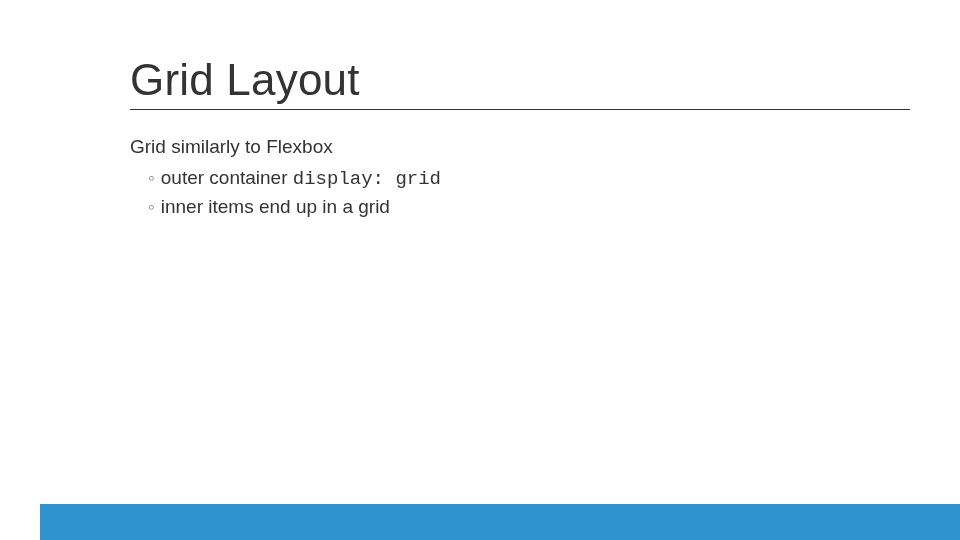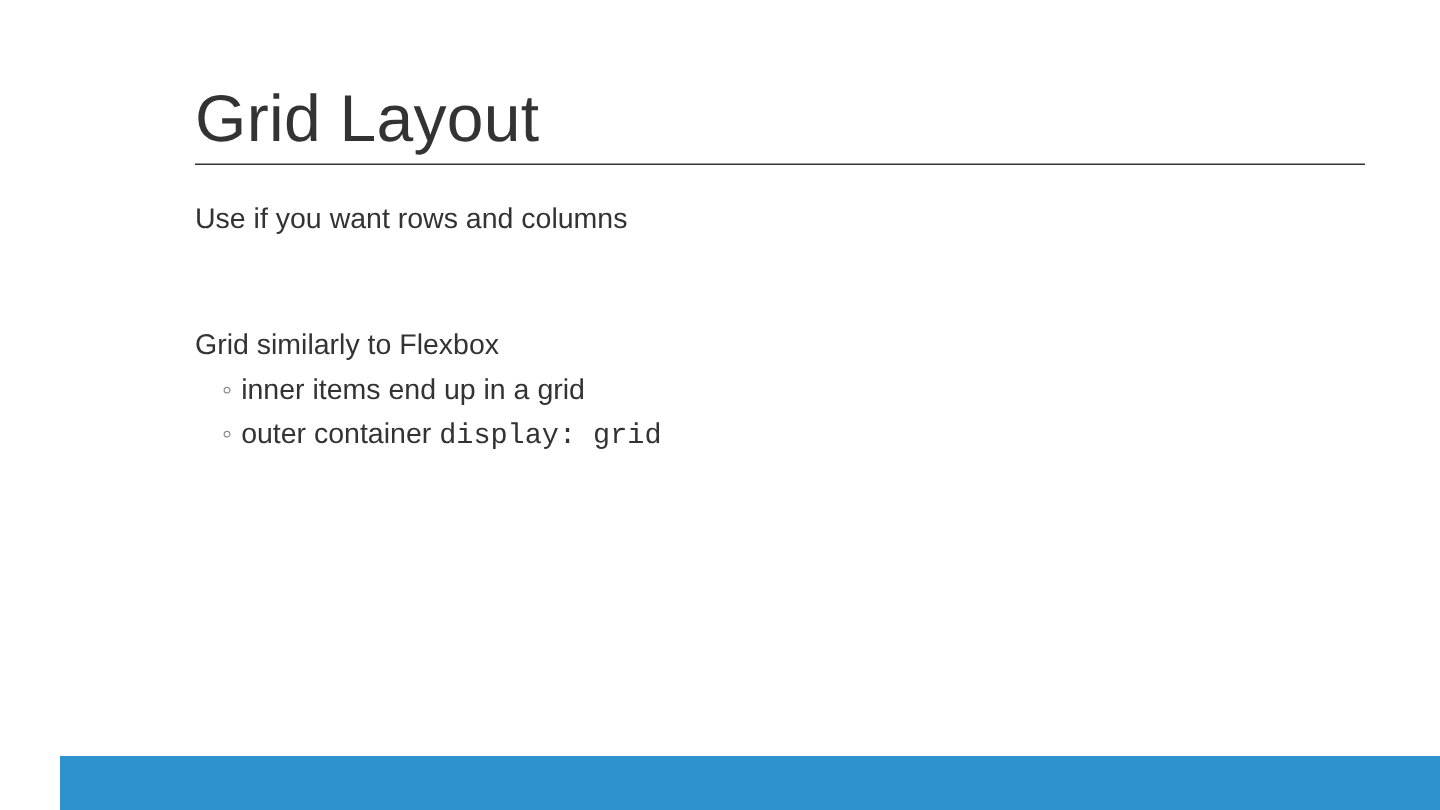--- a/index.html
+++ b/index.html
@@ -56,26 +56,25 @@
       height: 36px;
       background: #2e92cf;
     }
   </style>
 </head>
 <body>
 
 <div class="slide">
   <h1 class="title">Grid Layout</h1>
 
-  <p class="para">Use if you want rows and columns</p>
 
   <p class="para tight">Grid similarly to Flexbox</p>
 
   <p class="sub-bullet">
-    <span class="bullet-mark">◦</span><span>inner items end up in a grid</span>
+    <span class="bullet-mark">◦</span><span>outer container </span><span class="mono">display: grid</span>
   </p>
 
   <p class="sub-bullet">
-    <span class="bullet-mark">◦</span><span>outer container </span><span class="mono">display: grid</span>
+    <span class="bullet-mark">◦</span><span>inner items end up in a grid</span>
   </p>
 
   <div class="bottom-bar" style="background:#2e92cf"></div>
 </div>
 
 </body></html>

